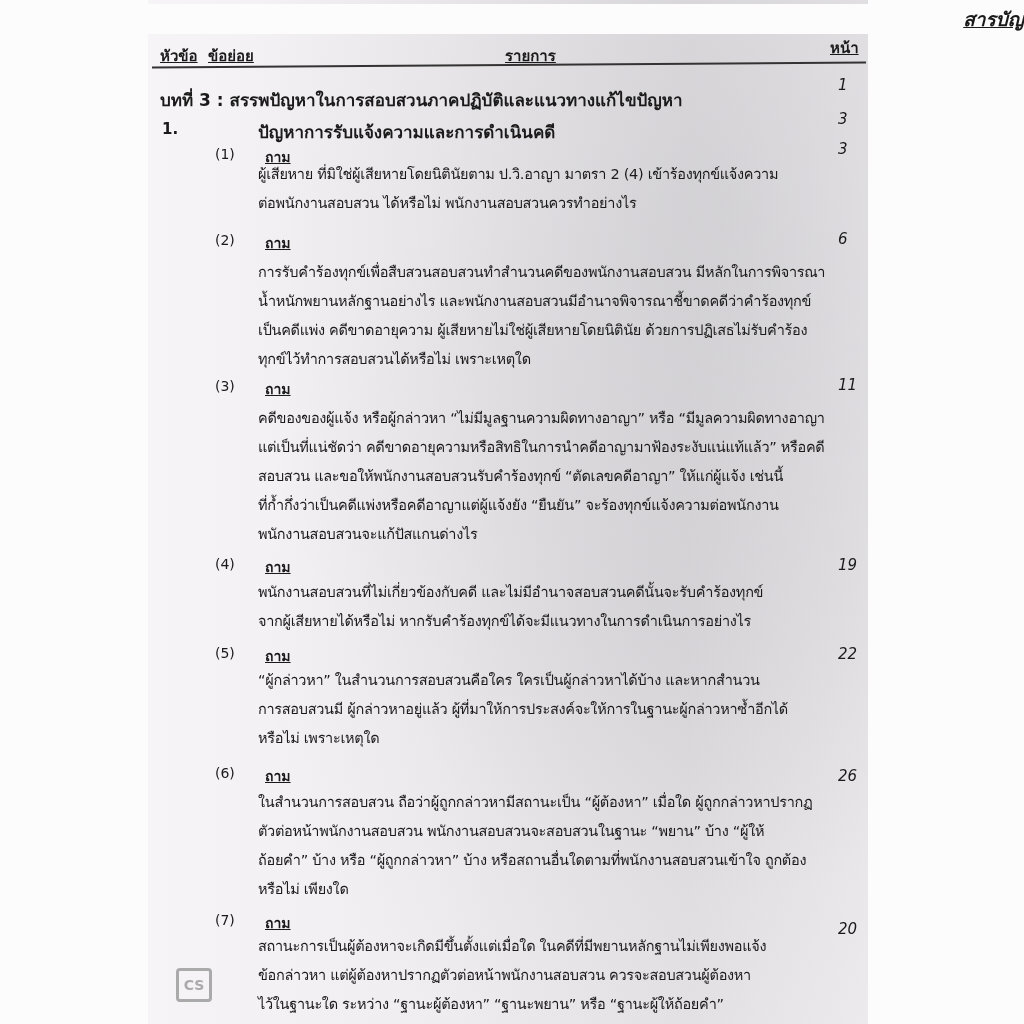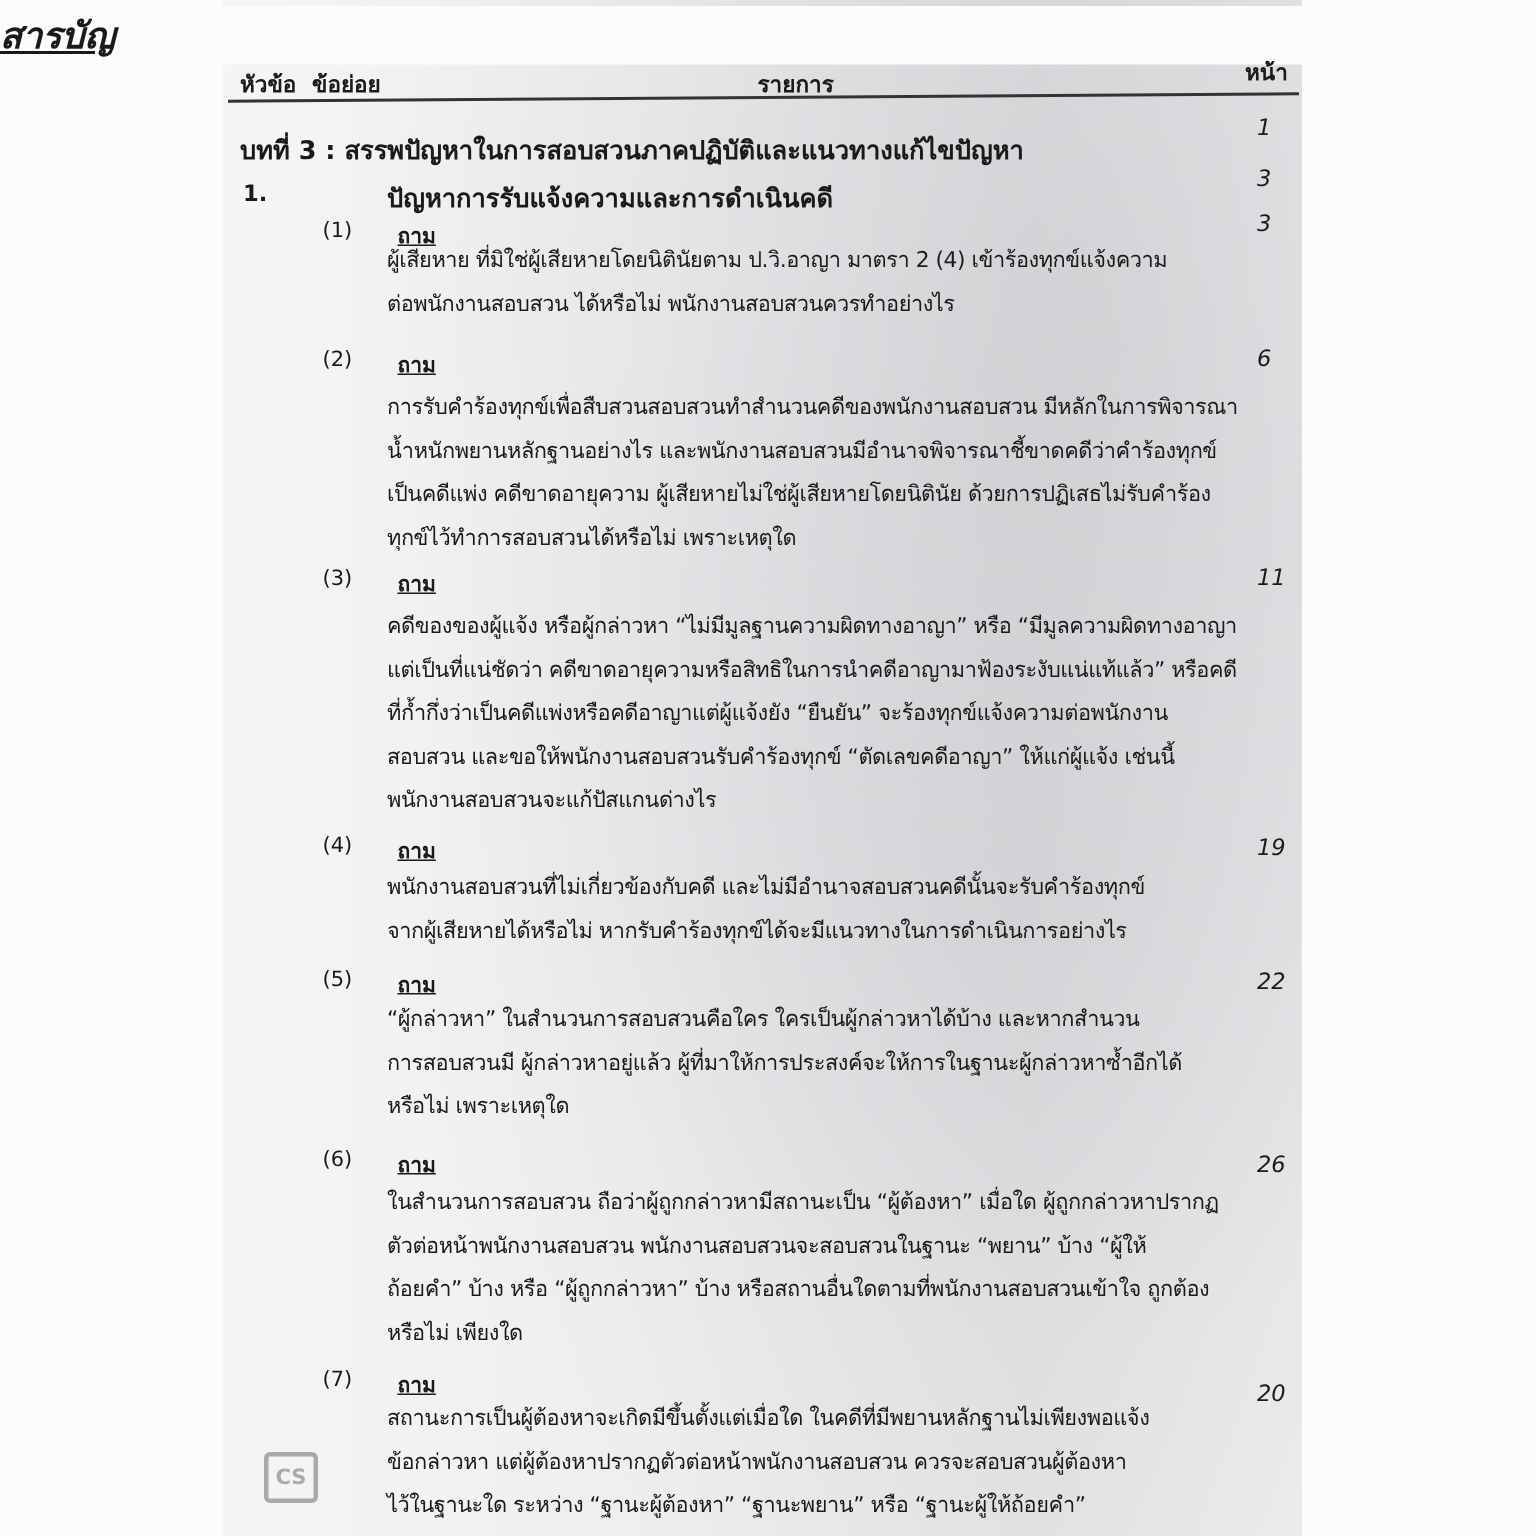--- a/index.html
+++ b/index.html
@@ -14,29 +14,29 @@
       position: absolute; left: 148px; top: 0; width: 720px; height: 1024px;
       background: linear-gradient(90deg, #f6f4f6 0%, #efedf0 40%, #e4e2e5 75%, #eceaed 100%);
     }
     .page::after {
       content: ""; position: absolute; inset: 0;
       background: radial-gradient(ellipse at 80% 20%, rgba(160,160,165,0.25), transparent 60%),
                   radial-gradient(ellipse at 70% 60%, rgba(170,170,175,0.18), transparent 55%);
       pointer-events: none;
     }
     .title {
-      position: absolute; top: 4px; left: 0; width: 1024px; text-align: left;
-      font-size: 24px; font-style: italic; font-weight: bold; text-decoration: underline;
+      position: absolute; top: 4px; left: 0; width: 1024px; text-align: right;
+      font-size: 19px; font-style: italic; font-weight: bold; text-decoration: underline;
       background: #fdfcfd; z-index: 2;
     }
     .hdr {
       position: absolute; top: 36px; left: 150px; width: 716px; height: 28px; z-index: 2;
       font-weight: bold; font-size: 15px;
     }
-    .hdr span { position: absolute; top: 8px; }
+    .hdr span { position: absolute; top: 8px; text-decoration: underline; }
     .hdr-rule { position: absolute; top: 64px; left: 152px; width: 714px; height: 2px; background: #333; z-index: 2; transform: rotate(-0.4deg); }
     .row { position: absolute; z-index: 2; font-size: 15px; }
     .pg { position: absolute; left: 838px; font-style: italic; font-size: 15px; z-index: 2; }
     .num { position: absolute; left: 215px; font-size: 14px; z-index: 2; }
     .ask { position: absolute; left: 265px; font-weight: bold; text-decoration: underline; font-size: 14px; z-index: 2; }
     .para { position: absolute; left: 258px; width: 590px; z-index: 2; font-size: 14.5px; line-height: 29px; }
     .para div { white-space: nowrap; letter-spacing: -0.3px; }
     .chapter { left: 160px; top: 86px; font-weight: bold; font-size: 17px; }
     .sec-num { left: 162px; top: 120px; font-weight: bold; }
     .sec-title { left: 258px; top: 118px; font-weight: bold; font-size: 17px; }
@@ -89,22 +89,22 @@
   <div>เป็นคดีแพ่ง คดีขาดอายุความ ผู้เสียหายไม่ใช่ผู้เสียหายโดยนิตินัย ด้วยการปฏิเสธไม่รับคำร้อง</div>
   <div>ทุกข์ไว้ทำการสอบสวนได้หรือไม่ เพราะเหตุใด</div>
 </div>
 
 <div class="num" style="top:378px">(3)</div>
 <div class="ask" style="top:378px">ถาม</div>
 <div class="pg" style="top:376px">11</div>
 <div class="para" style="top:404px">
   <div>คดีของของผู้แจ้ง หรือผู้กล่าวหา “ไม่มีมูลฐานความผิดทางอาญา” หรือ “มีมูลความผิดทางอาญา</div>
   <div>แต่เป็นที่แน่ชัดว่า คดีขาดอายุความหรือสิทธิในการนำคดีอาญามาฟ้องระงับแน่แท้แล้ว” หรือคดี</div>
+  <div>สอบสวน และขอให้พนักงานสอบสวนรับคำร้องทุกข์ “ตัดเลขคดีอาญา” ให้แก่ผู้แจ้ง เช่นนี้</div>
   <div>ที่ก้ำกึ่งว่าเป็นคดีแพ่งหรือคดีอาญาแต่ผู้แจ้งยัง “ยืนยัน” จะร้องทุกข์แจ้งความต่อพนักงาน</div>
-  <div>สอบสวน และขอให้พนักงานสอบสวนรับคำร้องทุกข์ “ตัดเลขคดีอาญา” ให้แก่ผู้แจ้ง เช่นนี้</div>
   <div>พนักงานสอบสวนจะแก้ปัสแกนด่างไร</div>
 </div>
 
 <div class="num" style="top:556px">(4)</div>
 <div class="ask" style="top:556px">ถาม</div>
 <div class="pg" style="top:556px">19</div>
 <div class="para" style="top:578px">
   <div>พนักงานสอบสวนที่ไม่เกี่ยวข้องกับคดี และไม่มีอำนาจสอบสวนคดีนั้นจะรับคำร้องทุกข์</div>
   <div>จากผู้เสียหายได้หรือไม่  หากรับคำร้องทุกข์ได้จะมีแนวทางในการดำเนินการอย่างไร</div>
 </div>

